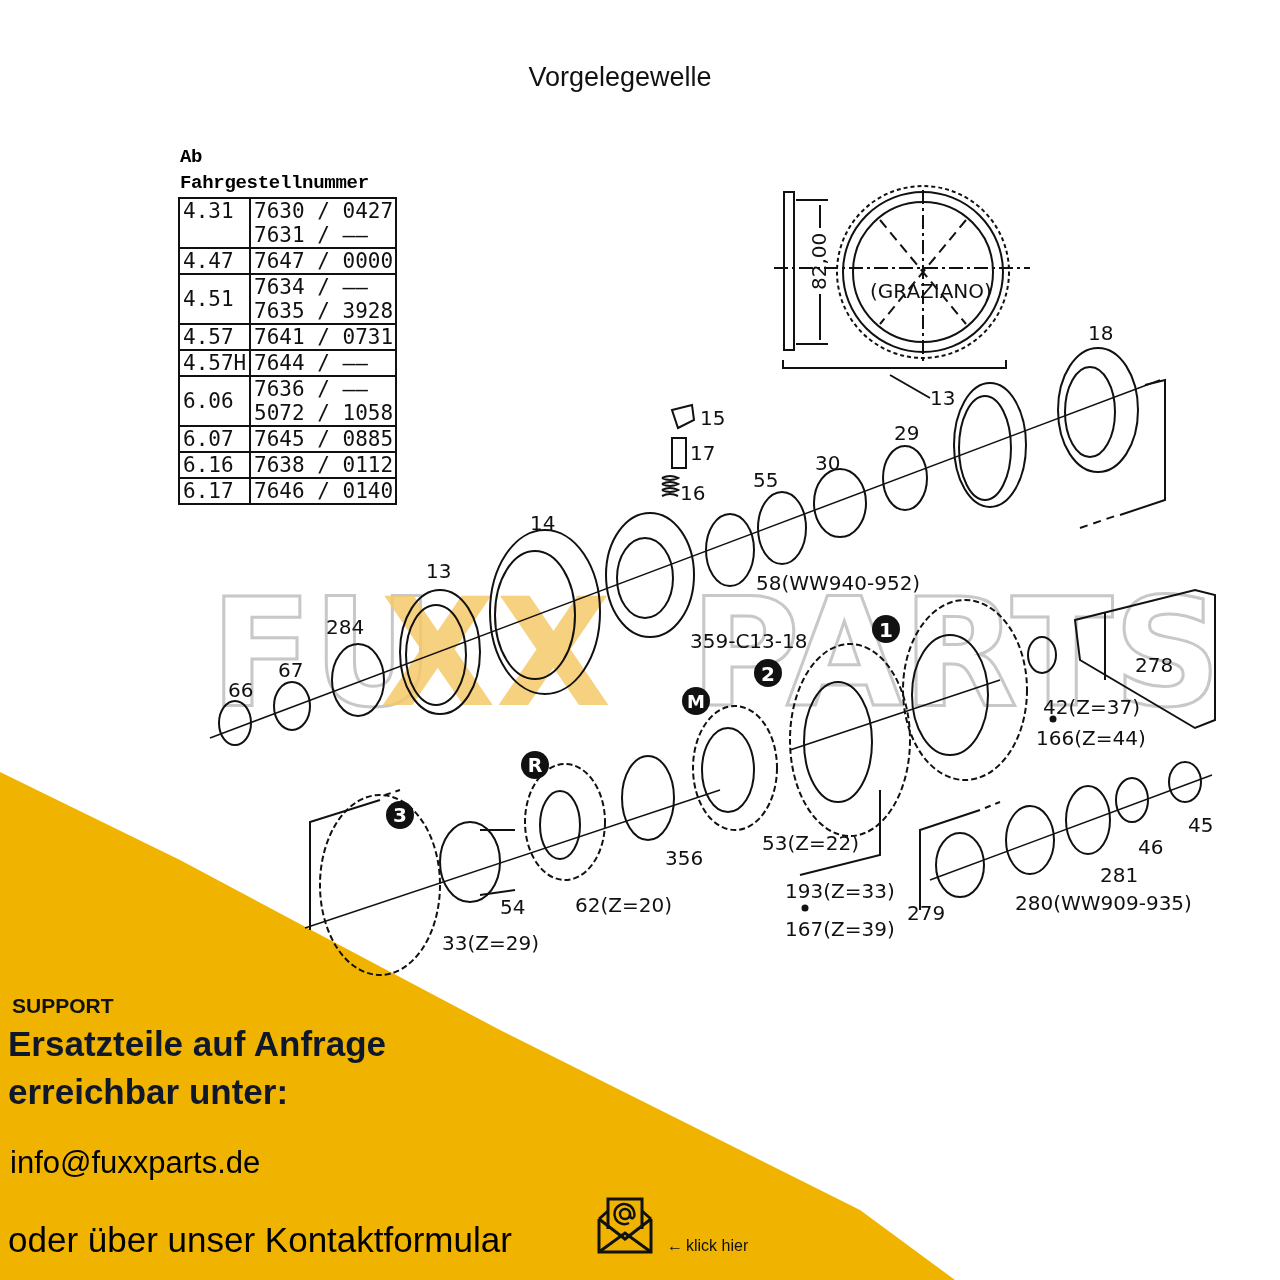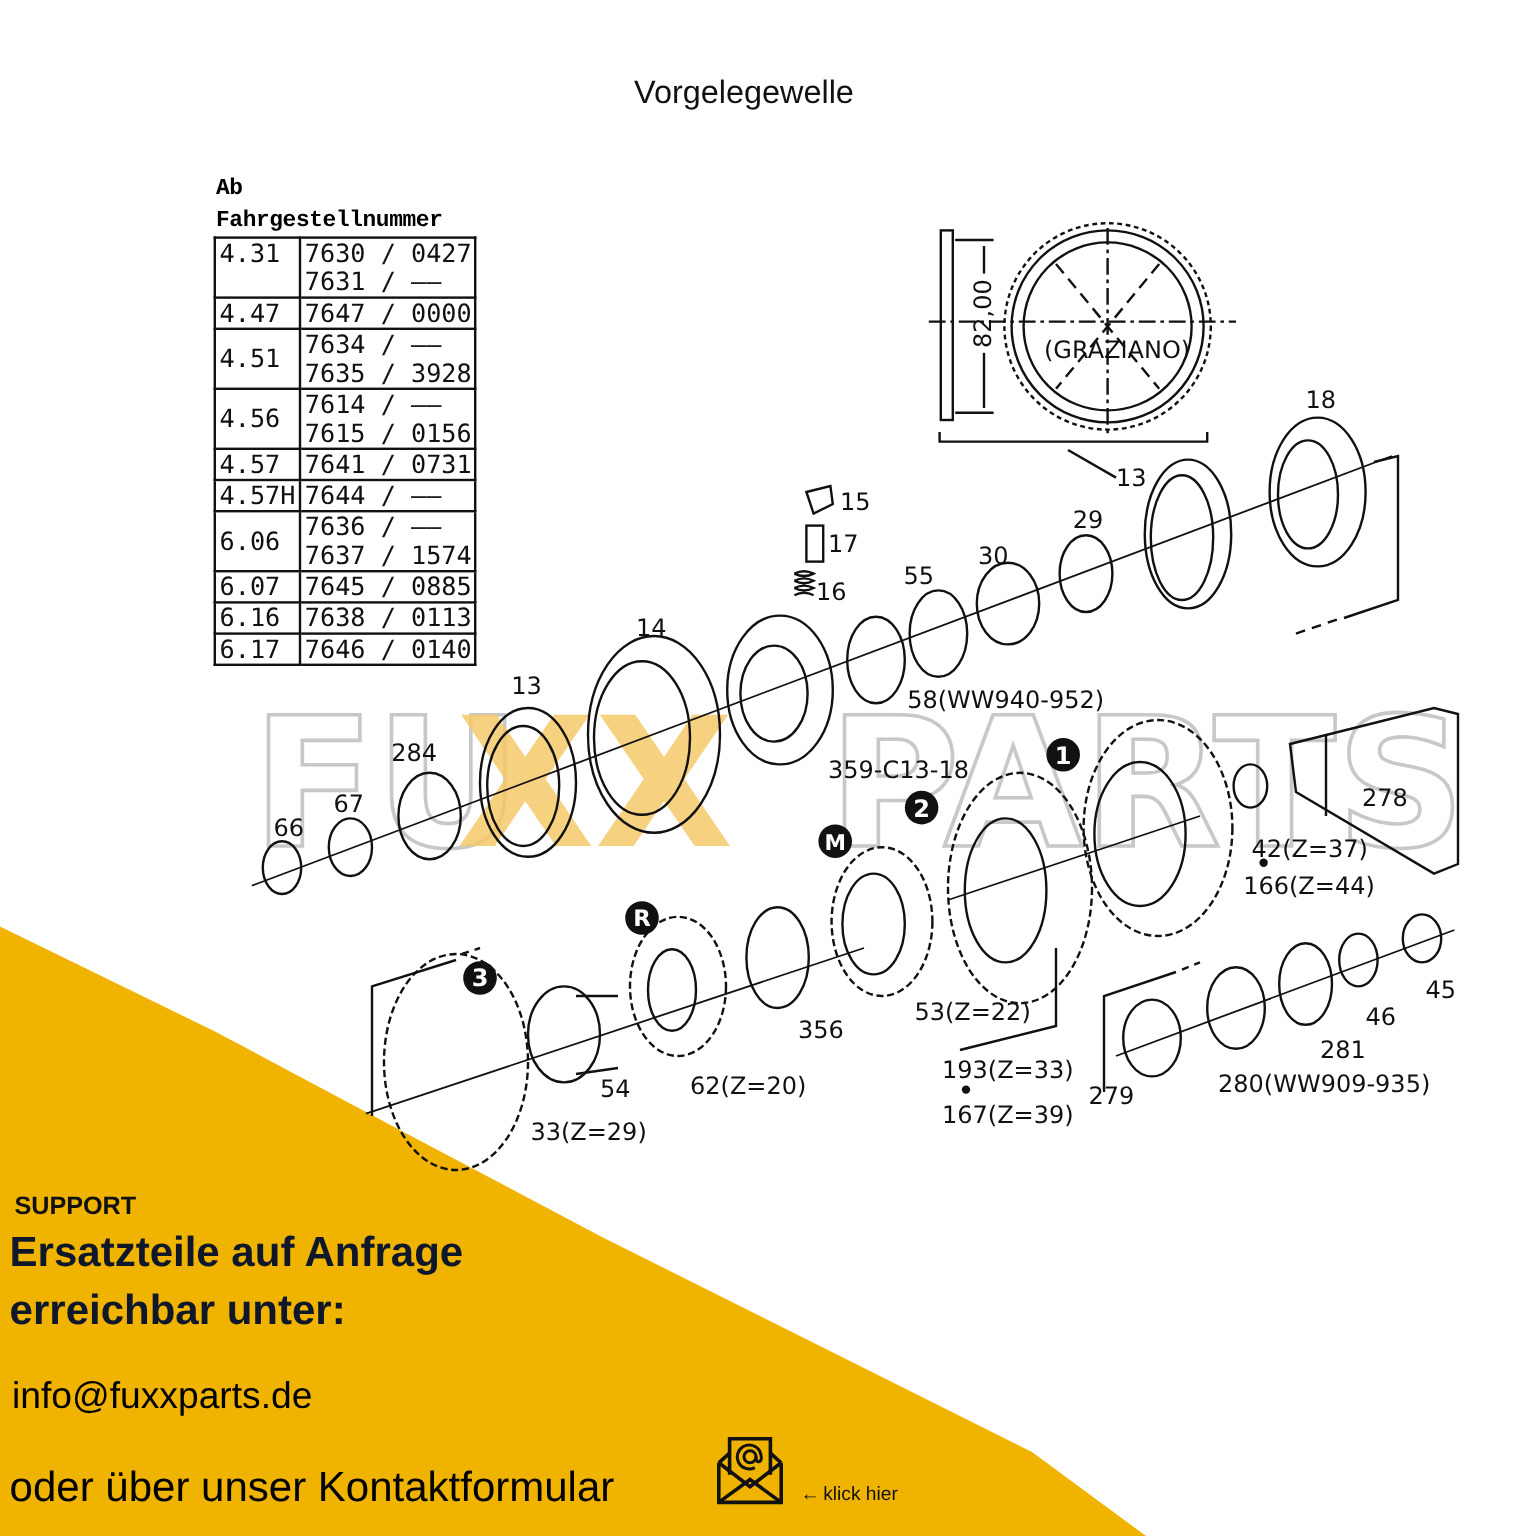--- a/index.html
+++ b/index.html
@@ -50,48 +50,41 @@
     <td class="num">7647 / 0000</td>
   </tr>
   <tr>
     <td class="model">4.51</td>
     <td class="num">
       <div>7634 / ——</div>
       <div>7635 / 3928</div>
     </td>
   </tr>
   <tr>
-    <td class="model">4.56</td>
-    <td class="num">
-      <div>7614 / ——</div>
-      <div>7615 / 0156</div>
-    </td>
-  </tr>
-  <tr>
     <td class="model">4.57</td>
     <td class="num">7641 / 0731</td>
   </tr>
   <tr>
     <td class="model">4.57H</td>
     <td class="num">7644 / ——</td>
   </tr>
   <tr>
     <td class="model">6.06</td>
     <td class="num">
       <div>7636 / ——</div>
-      <div>7637 / 1574</div>
+      <div>5072 / 1058</div>
     </td>
   </tr>
   <tr>
     <td class="model">6.07</td>
     <td class="num">7645 / 0885</td>
   </tr>
   <tr>
     <td class="model">6.16</td>
-    <td class="num">7638 / 0113</td>
+    <td class="num">7638 / 0112</td>
   </tr>
   <tr>
     <td class="model">6.17</td>
     <td class="num">7646 / 0140</td>
   </tr>
 </tbody>
   </table>
 
 <svg class="drawing" viewBox="0 0 1280 1280">
 

